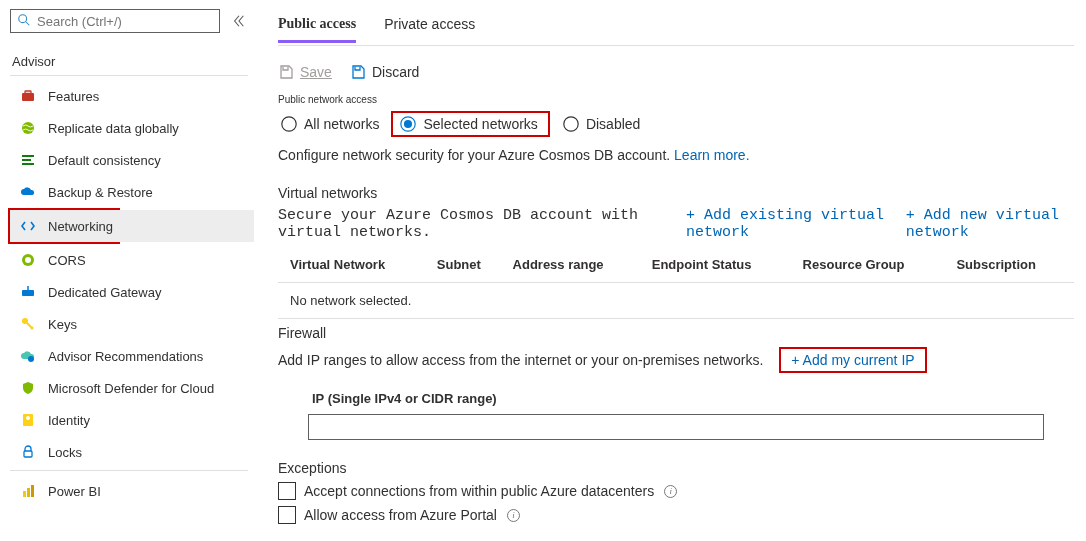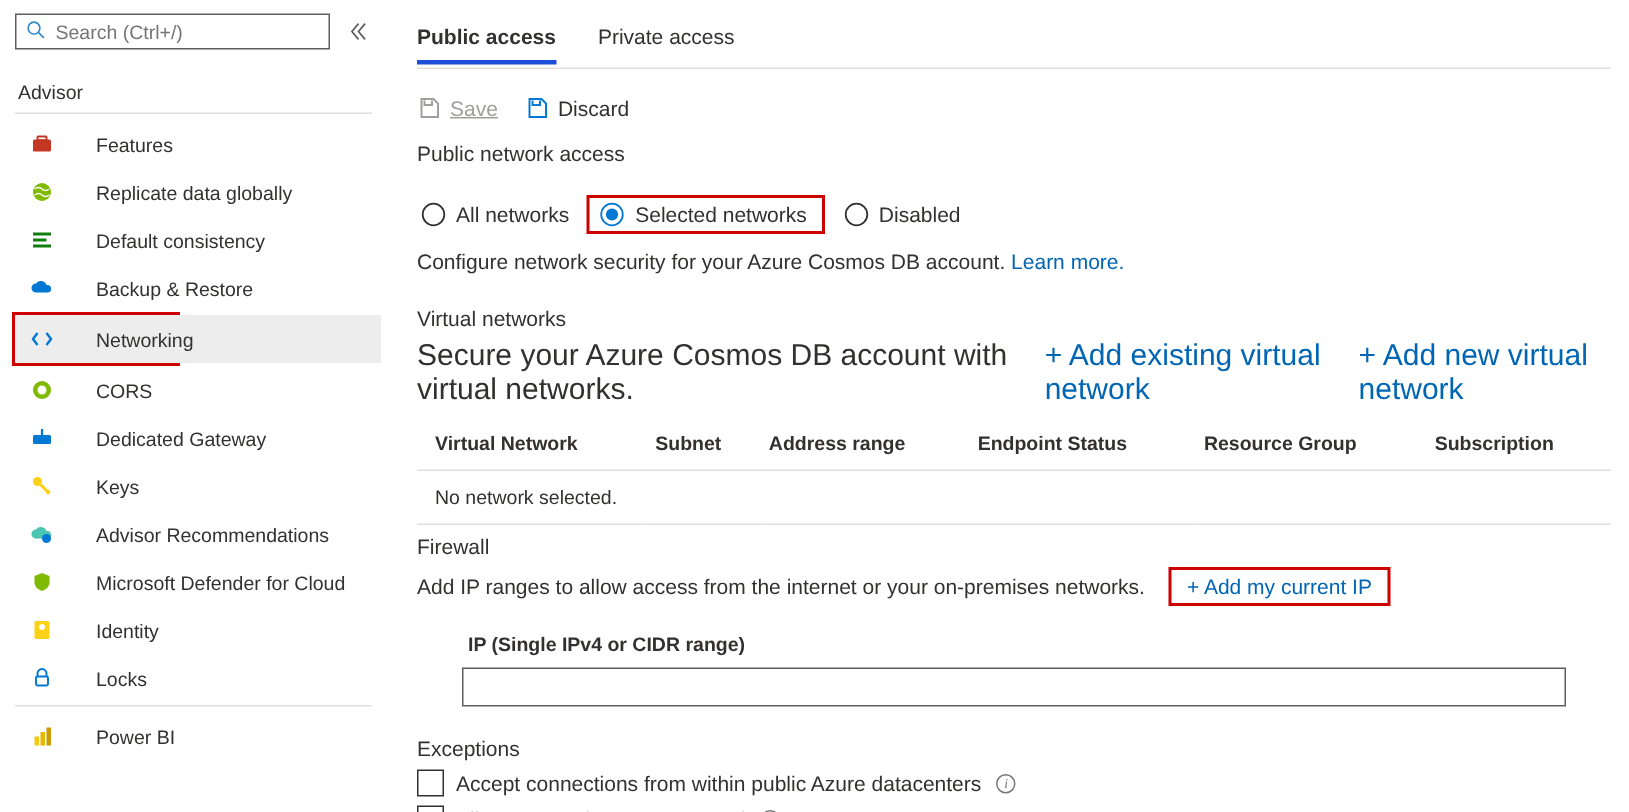--- a/index.html
+++ b/index.html
@@ -22,44 +22,44 @@
       color: #605e5c;
     }
     .searchbox input {
       border: none; outline: none; flex: 1; font-size: 13px;
       color: #323130; font-family: inherit; background: transparent;
     }
     .collapse-btn { width: 26px; height: 26px; display:flex; align-items:center; justify-content:center; cursor:pointer; color:#605e5c;}
     .section-title { font-size: 13px; font-weight: 400; color: #323130; padding: 6px 2px 4px; }
     .section-hr { border: none; border-top: 1px solid #e1dfdd; margin: 2px 10px 4px 0; }
     .nav-item {
-      display: flex; align-items: center; gap: 28px;
+      display: flex; align-items: center; gap: 12px;
       height: 32px; padding-left: 10px; cursor: pointer;
       font-size: 13px; color: #323130;
     }
     .nav-item.active { background: #ededed; }
     .nav-icon { width: 16px; height: 16px; display:flex; align-items:center; justify-content:center; }
     .highlight-box { border: 2px solid #cd0000; }
     
     .main { flex: 1; padding: 6px 12px 12px 20px; overflow: auto; }
     .tabs { display: flex; gap: 28px; border-bottom: none; margin-bottom: 2px; }
     .tab { padding: 10px 0 8px; font-size: 14px; color: #323130; cursor: pointer; }
-    .tab.active { font-weight: 600; color: #323130; border-bottom: 3px solid #1d4ed8; }
+    .tab.active { font-weight: 600; color: #323130; border-bottom: 3px solid #8b5cf6; font-family: Liberation Serif, serif; }
     .tabs-hr { border: none; border-top: 1px solid #e1dfdd; margin-bottom: 18px; }
     .toolbar { display: flex; gap: 18px; align-items: center; margin-bottom: 14px; color:#605e5c;}
     .tool-btn { display: flex; align-items: center; gap: 6px; cursor: pointer; font-size: 14px; }
     .tool-btn.disabled { color: #a19f9d; cursor: default; text-decoration: underline; }
-    .label-line { font-size: 14px; color: #323130; margin-bottom: 20px; }
+    .label-line { font-size: 10px; color: #323130; margin-bottom: 6px; }
     .radio-row { display: flex; gap: 4px; align-items: center; margin-bottom: 10px; }
     .radio { display: flex; align-items: center; gap: 6px; padding: 2px 8px 2px 2px; font-size: 14px; cursor:pointer;}
     .radio svg { flex-shrink:0; }
     .desc { font-size: 14px; color: #323130; margin-bottom: 22px; }
     .link { color: #0066b4; cursor: pointer; }
     .section-h { font-size: 14px; color: #323130; margin: 4px 0 6px; }
-    .vnet-row { display: flex; align-items: center; gap: 18px; font-size: 20px; margin-bottom: 8px; }
+    .vnet-row { display: flex; align-items: center; gap: 18px; font-size: 15px; margin-bottom: 8px; font-family: Liberation Mono, monospace; }
     .table { width: 100%; border-collapse: collapse; font-size: 13px; }
     .table th { text-align: left; font-weight: 600; padding: 8px 6px 10px; border-bottom: 1px solid #e1dfdd; color:#323130;}
     .table td { padding: 10px 6px; border-bottom: 1px solid #e1dfdd; color:#323130;}
     .firewall-block { margin-top: 6px; }
     .fw-row { display: flex; align-items: center; gap: 16px; font-size: 14px; margin-bottom: 12px;}
     .ip-header { font-weight: 600; font-size: 13px; padding: 6px 0 8px 34px; }
     .ip-input {
       width: 736px; height: 26px; border: 1px solid #605e5c; margin-left: 30px;
       padding: 2px 6px; font-family: inherit; font-size: 13px;
     }

